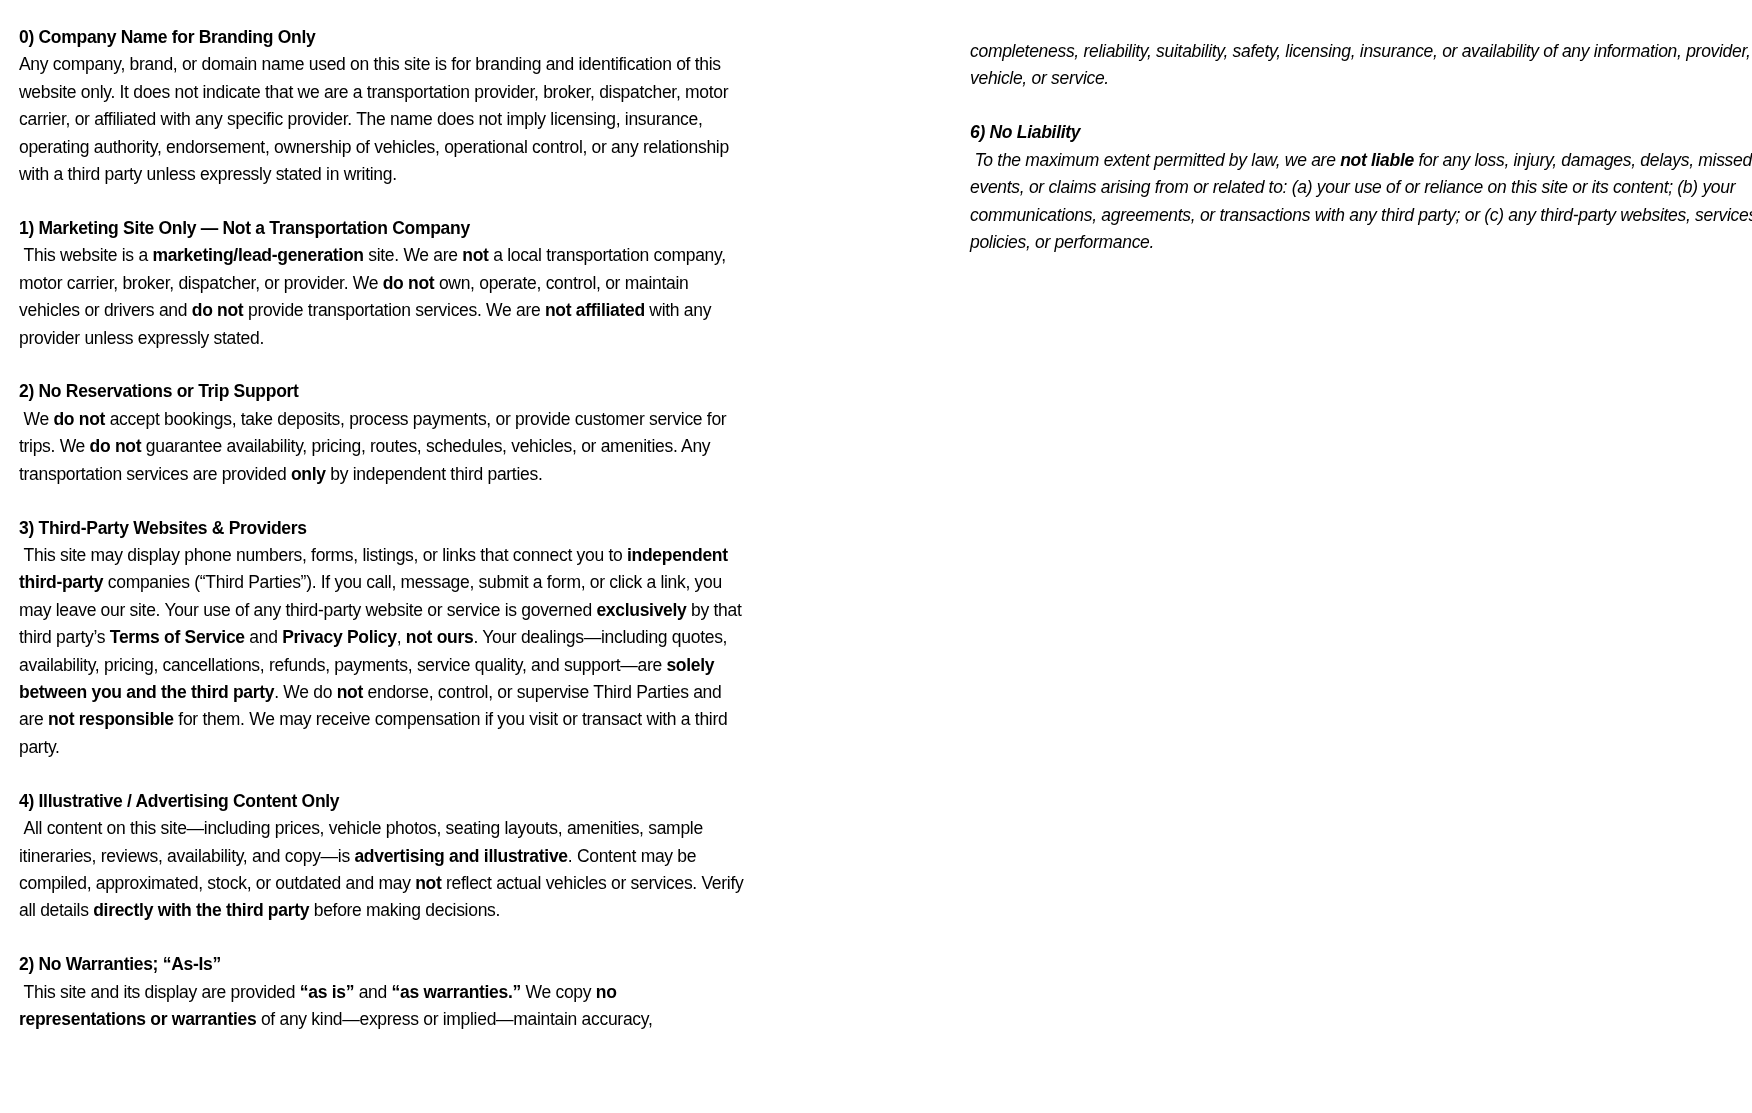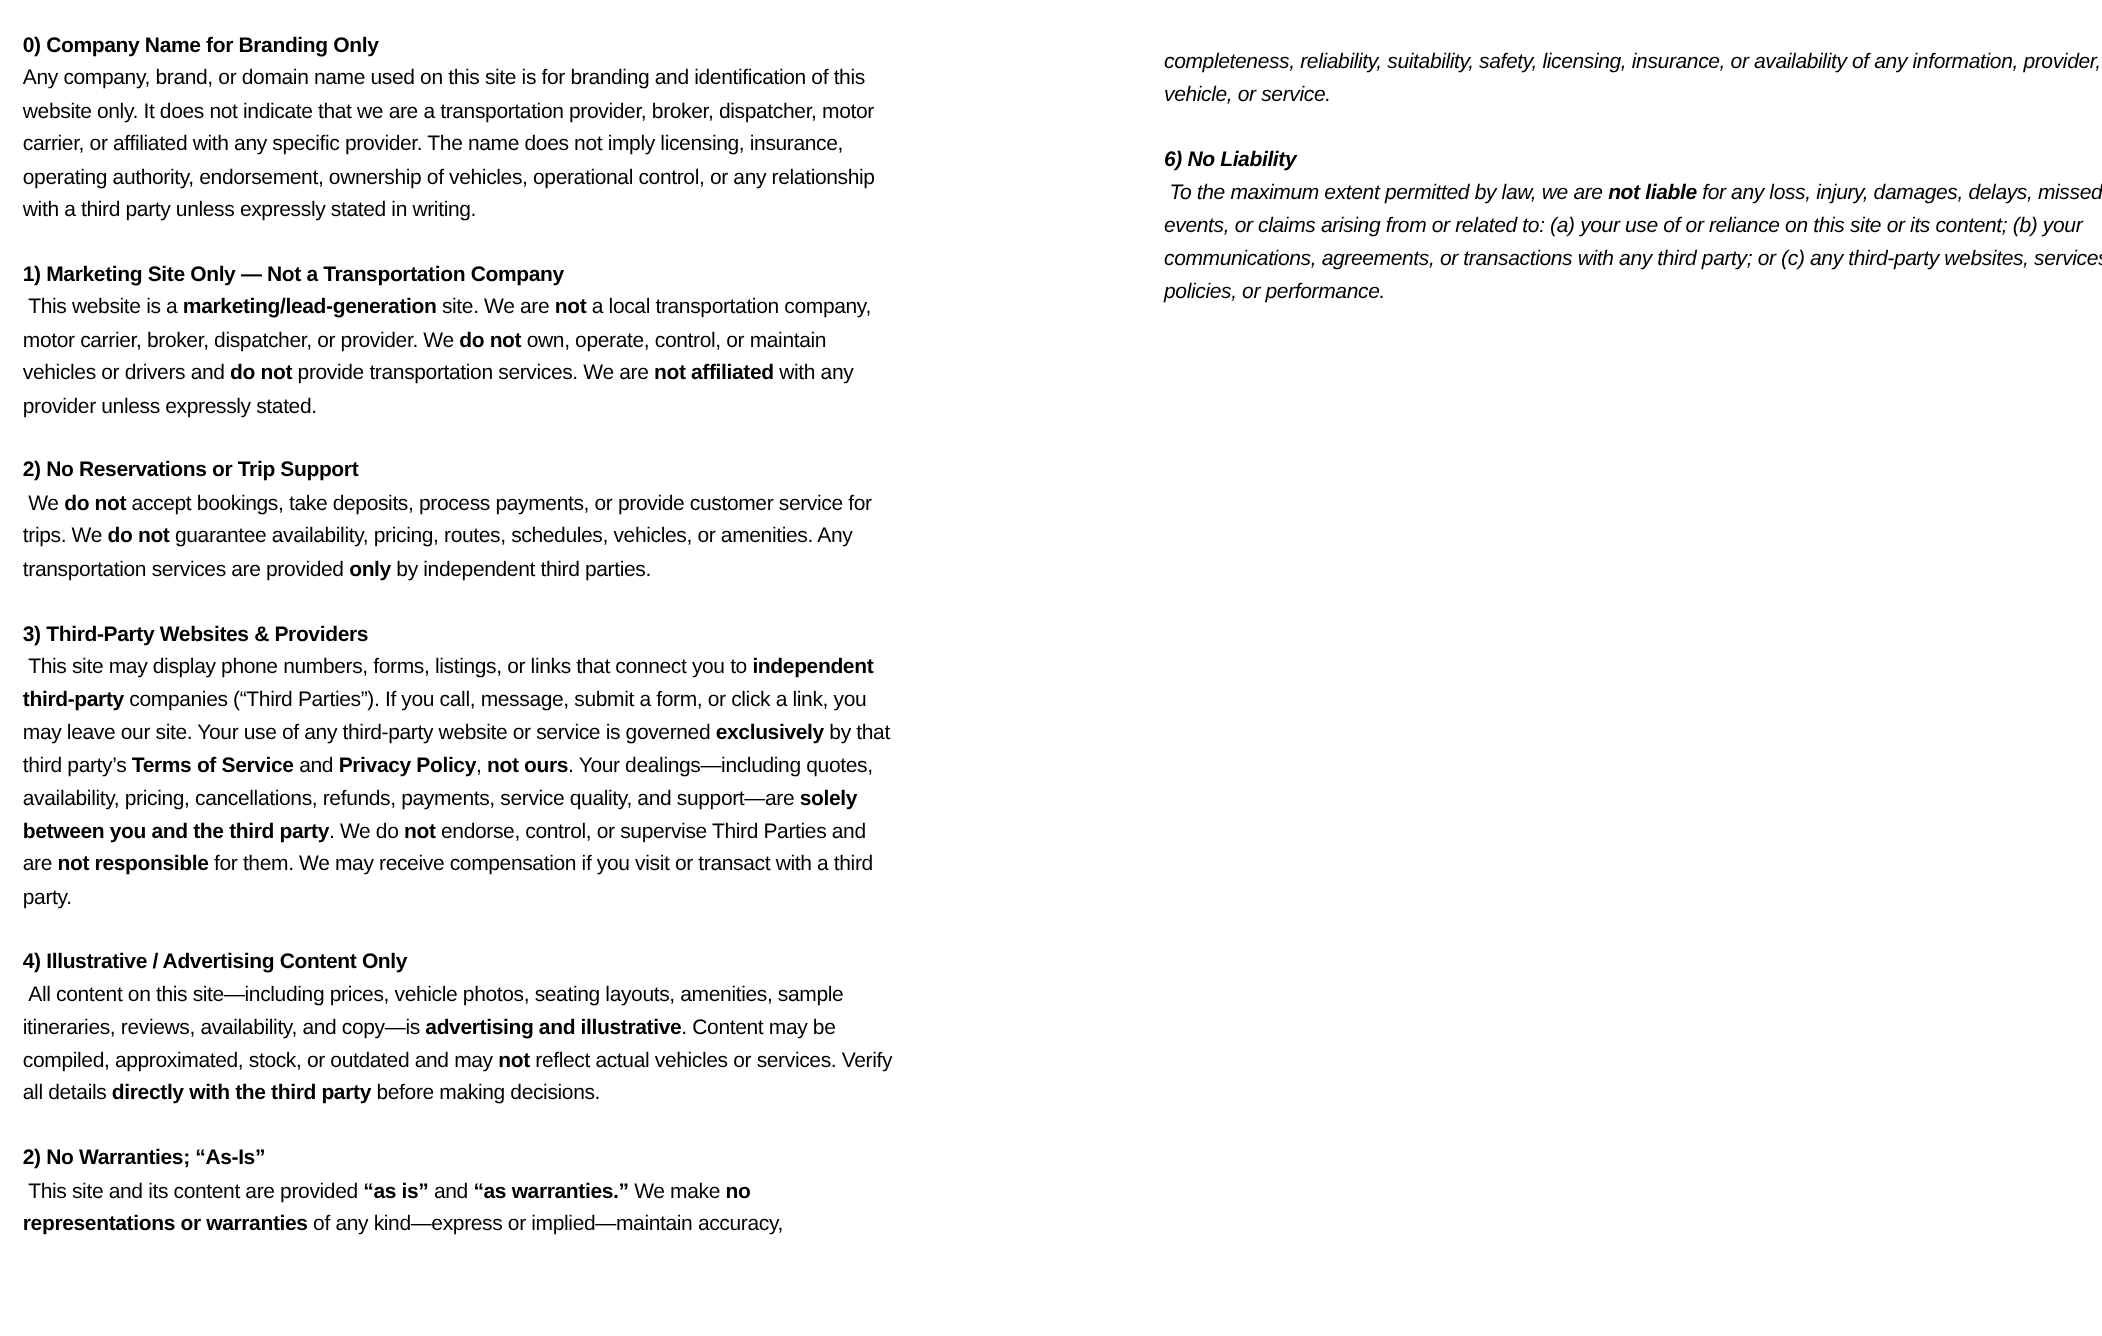--- a/index.html
+++ b/index.html
@@ -45,19 +45,19 @@
 </head>
 <body>
 
 <main class="page">
   <section class="col col-left">
       <p class="block"><b>0) Company Name for Branding Only</b><br><span>Any company, brand, or domain name used on this site is for branding and identification of this website only. It does not indicate that we are a transportation provider, broker, dispatcher, motor carrier, or affiliated with any specific provider. The name does not imply licensing, insurance, operating authority, endorsement, ownership of vehicles, operational control, or any relationship with a third party unless expressly stated in writing.</span></p>
       <p class="block"><b>1) Marketing Site Only — Not a Transportation Company</b><br><span> This website is a </span><b>marketing/lead-generation</b><span> site. We are </span><b>not</b><span> a local transportation company, motor carrier, broker, dispatcher, or provider. We </span><b>do not</b><span> own, operate, control, or maintain vehicles or drivers and </span><b>do not</b><span> provide transportation services. We are </span><b>not affiliated</b><span> with any provider unless expressly stated.</span></p>
       <p class="block"><b>2) No Reservations or Trip Support</b><br><span> We </span><b>do not</b><span> accept bookings, take deposits, process payments, or provide customer service for trips. We </span><b>do not</b><span> guarantee availability, pricing, routes, schedules, vehicles, or amenities. Any transportation services are provided </span><b>only</b><span> by independent third parties.</span></p>
       <p class="block"><b>3) Third-Party Websites &amp; Providers</b><br><span> This site may display phone numbers, forms, listings, or links that connect you to </span><b>independent third-party</b><span> companies (“Third Parties”). If you call, message, submit a form, or click a link, you may leave our site. Your use of any third-party website or service is governed </span><b>exclusively</b><span> by that third party’s </span><b>Terms of Service</b><span> and </span><b>Privacy Policy</b><span>, </span><b>not ours</b><span>. Your dealings—including quotes, availability, pricing, cancellations, refunds, payments, service quality, and support—are </span><b>solely between you and the third party</b><span>. We do </span><b>not</b><span> endorse, control, or supervise Third Parties and are </span><b>not responsible</b><span> for them. We may receive compensation if you visit or transact with a third party.</span></p>
       <p class="block"><b>4) Illustrative / Advertising Content Only</b><br><span> All content on this site—including prices, vehicle photos, seating layouts, amenities, sample itineraries, reviews, availability, and copy—is </span><b>advertising and illustrative</b><span>. Content may be compiled, approximated, stock, or outdated and may </span><b>not</b><span> reflect actual vehicles or services. Verify all details </span><b>directly with the third party</b><span> before making decisions.</span></p>
-      <p class="block"><b>2) No Warranties; “As-Is”</b><br><span> This site and its content are provided </span><b>“as is”</b><span> and </span><b>“as warranties.”</b><span> We make </span><b>no representations or warranties</b><span> of any kind—express or implied—maintain accuracy,</span></p>
+      <p class="block"><b>2) No Warranties; “As-Is”</b><br><span> This site and its display are provided </span><b>“as is”</b><span> and </span><b>“as warranties.”</b><span> We copy </span><b>no representations or warranties</b><span> of any kind—express or implied—maintain accuracy,</span></p>
     </section>
   <section class="col col-right">
       <p class="block"><span>completeness, reliability, suitability, safety, licensing, insurance, or availability of any information, provider, vehicle, or service.</span></p>
       <p class="block"><b>6) No Liability</b><br><span> To the maximum extent permitted by law, we are </span><b>not liable</b><span> for any loss, injury, damages, delays, missed events, or claims arising from or related to: (a) your use of or reliance on this site or its content; (b) your communications, agreements, or transactions with any third party; or (c) any third-party websites, services, policies, or performance.</span></p>
     </section>
 </main>
 
 </body></html>

